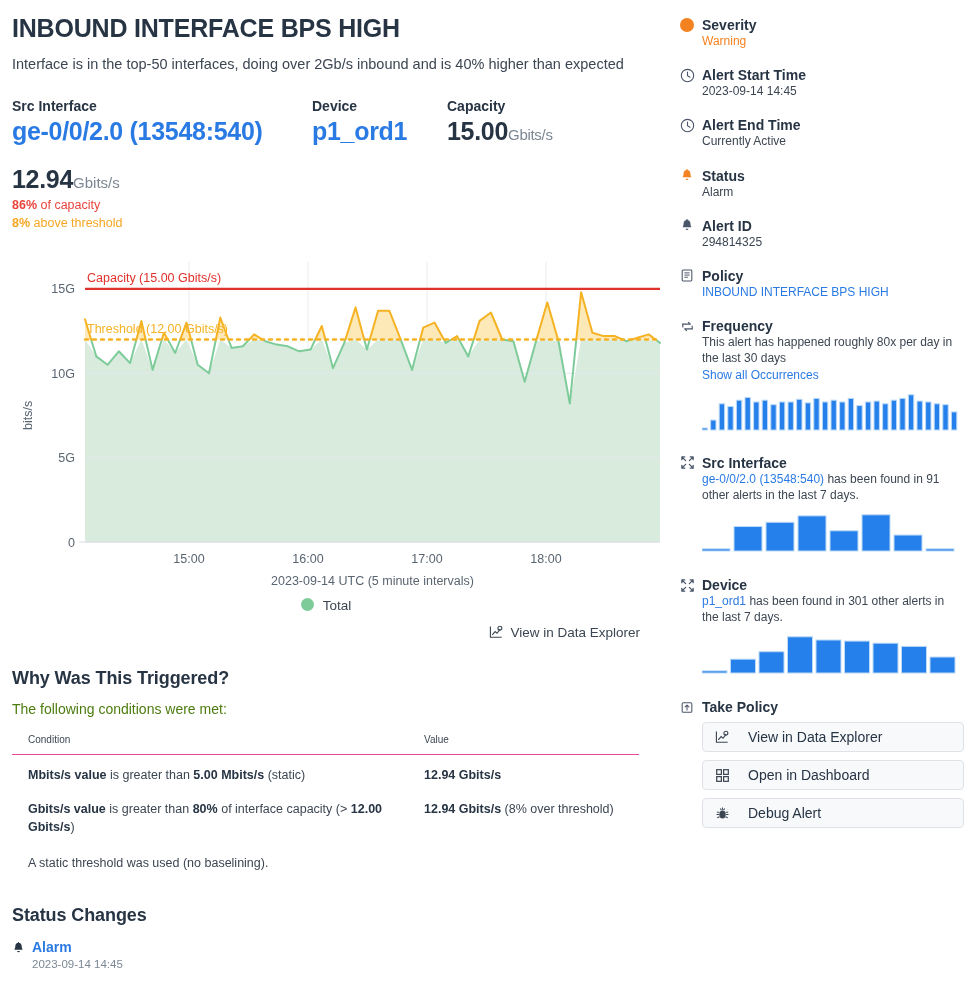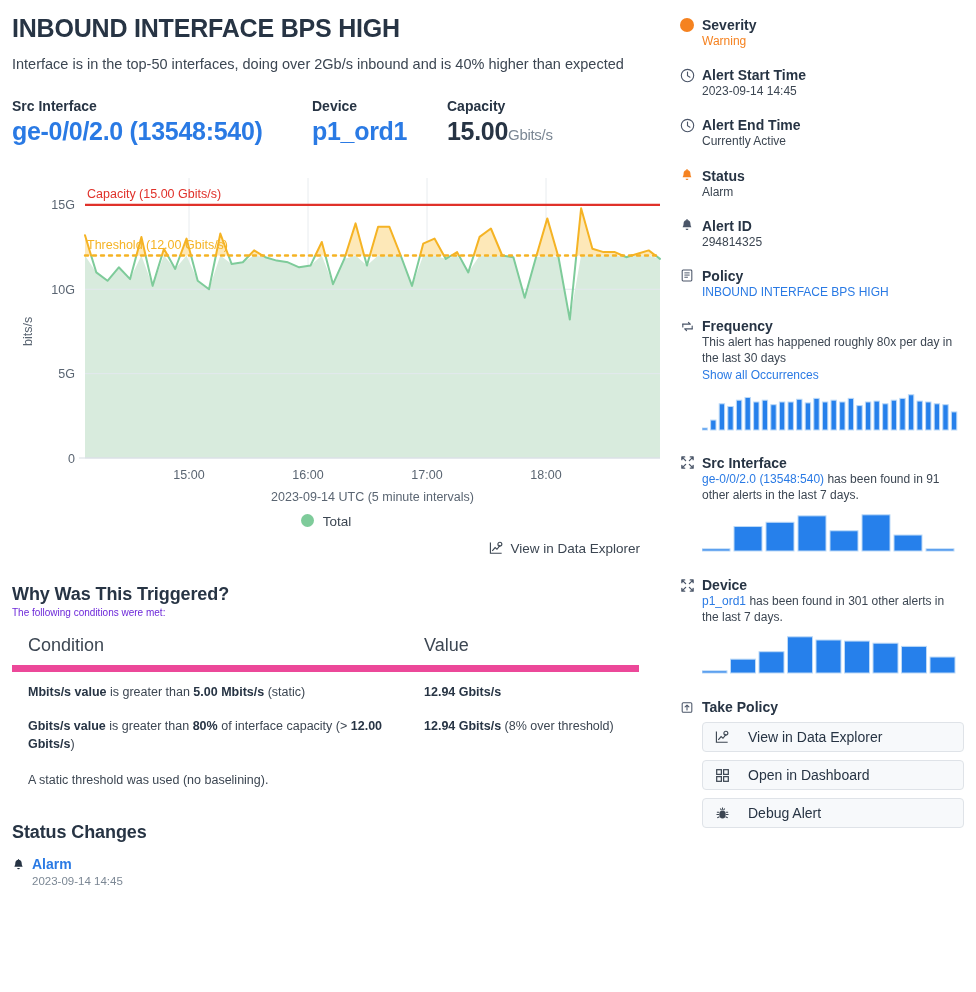--- a/index.html
+++ b/index.html
@@ -90,30 +90,30 @@
     margin-top: 12px; font-size: 13.5px; color: #3c4652;
     cursor: pointer;
   }
   .view-de svg { margin-right: 6px; }
 
   
   h2.section {
     font-size: 18px; font-weight: bold; color: #273444;
     margin: 28px 0 0 0; letter-spacing: -0.1px;
   }
-  .cond-intro { font-size: 10px; margin-top: 2px; color: #6d28d9; }
+  .cond-intro { font-size: 14px; margin-top: 12px; color: #4d7c0f; }
 
   table.cond {
     width: 627px; border-collapse: collapse; margin-top: 17px;
     font-size: 12.5px;
   }
   table.cond th {
     text-align: left; font-weight: normal; color: #3c4652;
-    padding: 0 0 9px 0; font-size: 18px;
-    border-bottom: 7px solid #ec4899;
+    padding: 0 0 9px 0; font-size: 10px;
+    border-bottom: 1px solid #ec4899;
   }
   table.cond th.c1 { width: 412px; padding-left: 16px; }
   table.cond td {
     vertical-align: top; padding: 11px 0 5px 0; color: #3c4652; line-height: 1.45;
   }
   table.cond td.c1 { padding-left: 16px; padding-right: 20px; }
   table.cond td b { color: #273444; }
   table.cond tr.last td { padding-top: 13px; }
 
   
@@ -178,20 +178,25 @@
       <div class="fact fact-device">
         <div class="fact-label">Device</div>
         <div class="fact-value">p1_ord1</div>
       </div>
       <div class="fact fact-capacity">
         <div class="fact-label">Capacity</div>
         <div class="fact-value dark"><span>15.00</span><span class="fact-unit">Gbits/s</span></div>
       </div>
     </div>
 
+    <div class="bigval">
+      <div><span class="num">12.94</span><span class="unit">Gbits/s</span></div>
+      <div class="pct-line"><span class="pct-red">86%</span><span class="pct-red-t"> of capacity</span></div>
+      <div class="pct-line"><span class="pct-org">8%</span><span class="pct-org-t"> above threshold</span></div>
+    </div>
 
     <div class="chart-wrap">
       <svg class="chart-svg" id="chart" width="650" height="345" viewBox="0 0 650 345">
           <line x1="177" y1="8" x2="177" y2="288" stroke="#e8ecef" stroke-width="1"></line>
           <line x1="296" y1="8" x2="296" y2="288" stroke="#e8ecef" stroke-width="1"></line>
           <line x1="415" y1="8" x2="415" y2="288" stroke="#e8ecef" stroke-width="1"></line>
           <line x1="534" y1="8" x2="534" y2="288" stroke="#e8ecef" stroke-width="1"></line>
           <path d="M 73 288 L 73.0 85.5 L 84.3 102.4 L 95.5 110.8 L 106.8 97.3 L 118.1 109.1 L 129.4 85.5 L 140.6 115.9 L 151.9 85.5 L 163.2 99.0 L 174.5 85.5 L 185.7 110.8 L 197.0 119.3 L 208.3 85.5 L 219.6 93.9 L 230.8 92.3 L 242.1 85.5 L 253.4 87.2 L 264.7 90.6 L 275.9 92.3 L 287.2 97.3 L 298.5 95.6 L 309.8 85.5 L 321.0 114.2 L 332.3 88.9 L 343.6 85.5 L 354.9 95.6 L 366.1 85.5 L 377.4 85.5 L 388.7 85.5 L 400.0 115.9 L 411.2 85.5 L 422.5 85.5 L 433.8 88.9 L 445.1 85.5 L 456.3 102.4 L 467.6 85.5 L 478.9 85.5 L 490.2 85.5 L 501.4 87.2 L 512.7 127.7 L 524.0 87.2 L 535.3 85.5 L 546.5 87.2 L 557.8 149.6 L 569.1 85.5 L 580.4 85.5 L 591.6 85.5 L 602.9 85.5 L 614.2 87.2 L 625.5 85.5 L 636.7 85.5 L 648.0 88.9 L 648 288 Z" fill="#d8ebdd" stroke="none"></path>
           <path d="M 73.0 85.5 L 73.0 65.3 L 79.1 85.5 Z" fill="#fde8b8" stroke="none"></path>
           <path d="M 124.4 85.5 L 129.4 66.9 L 133.6 85.5 Z" fill="#fde8b8" stroke="none"></path>

